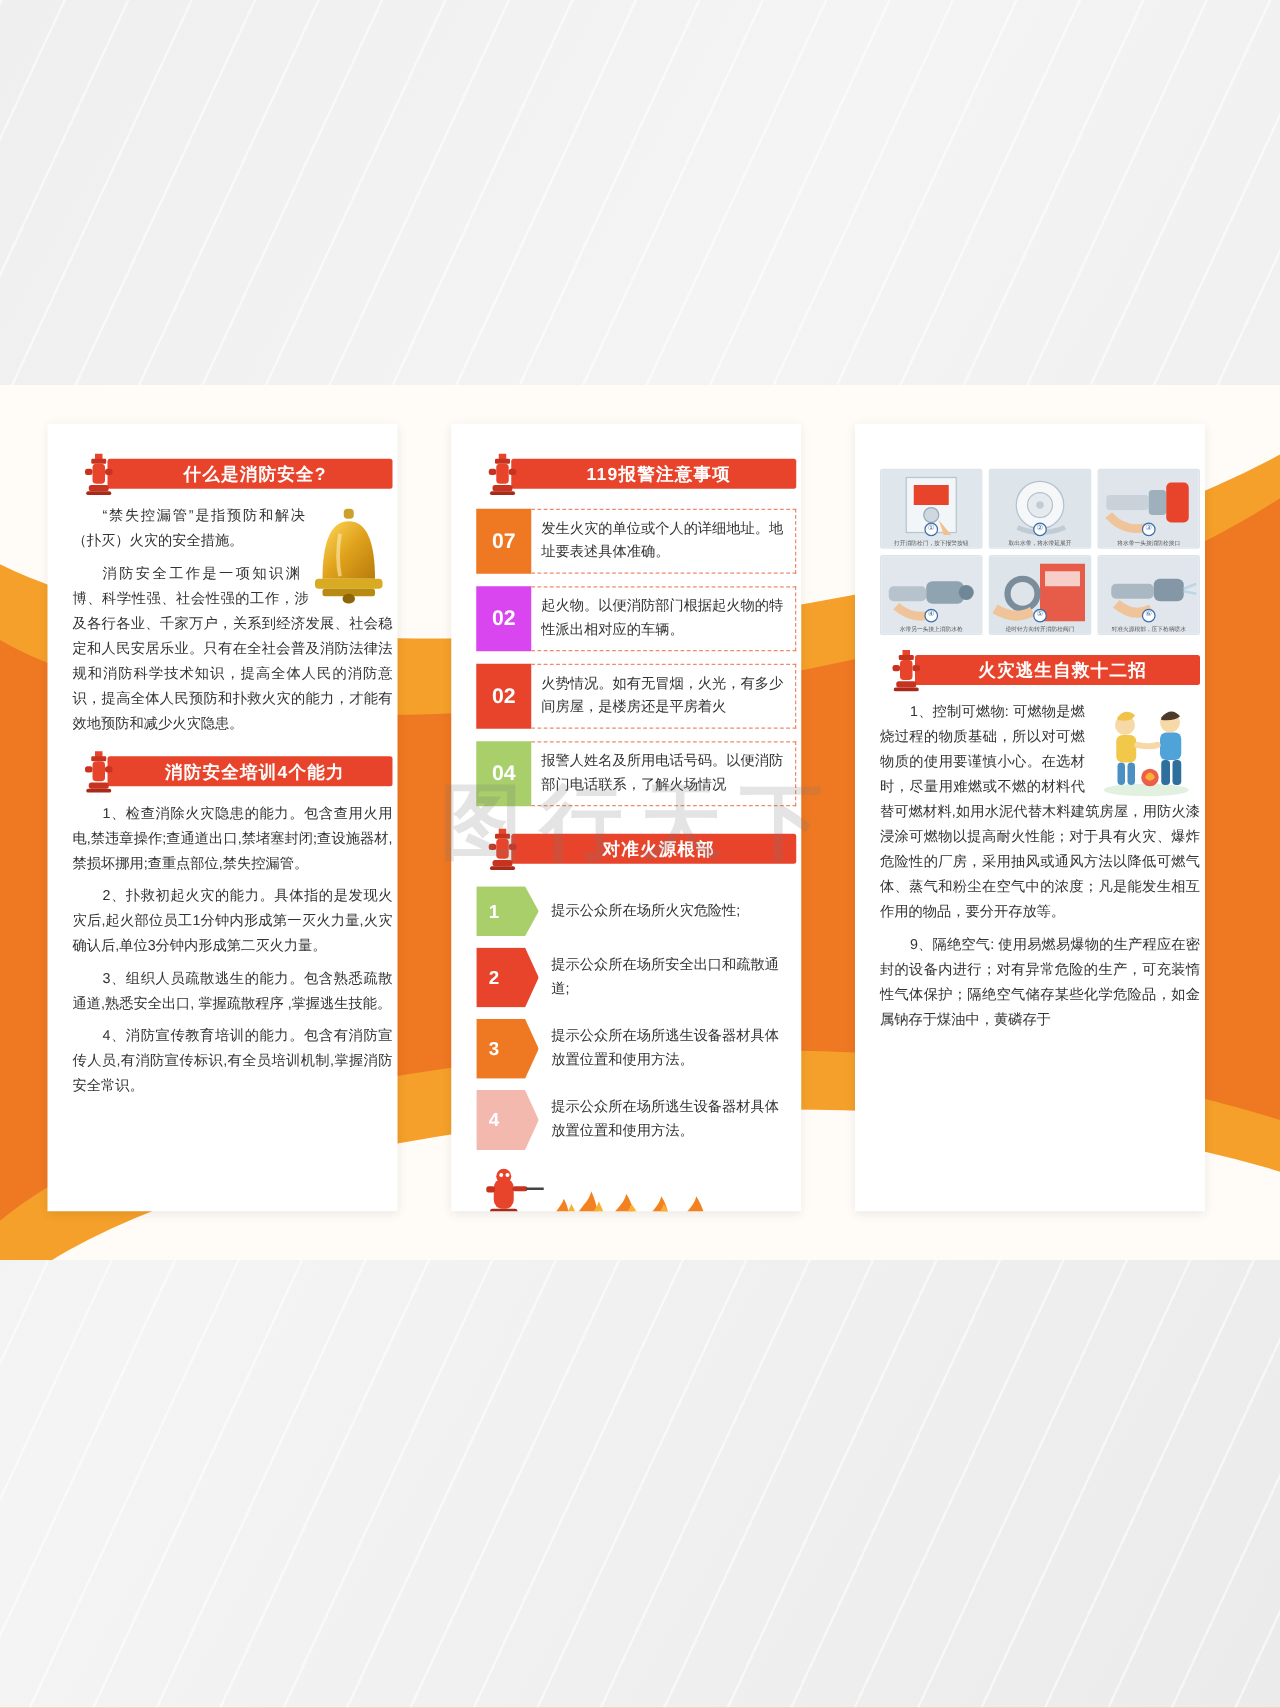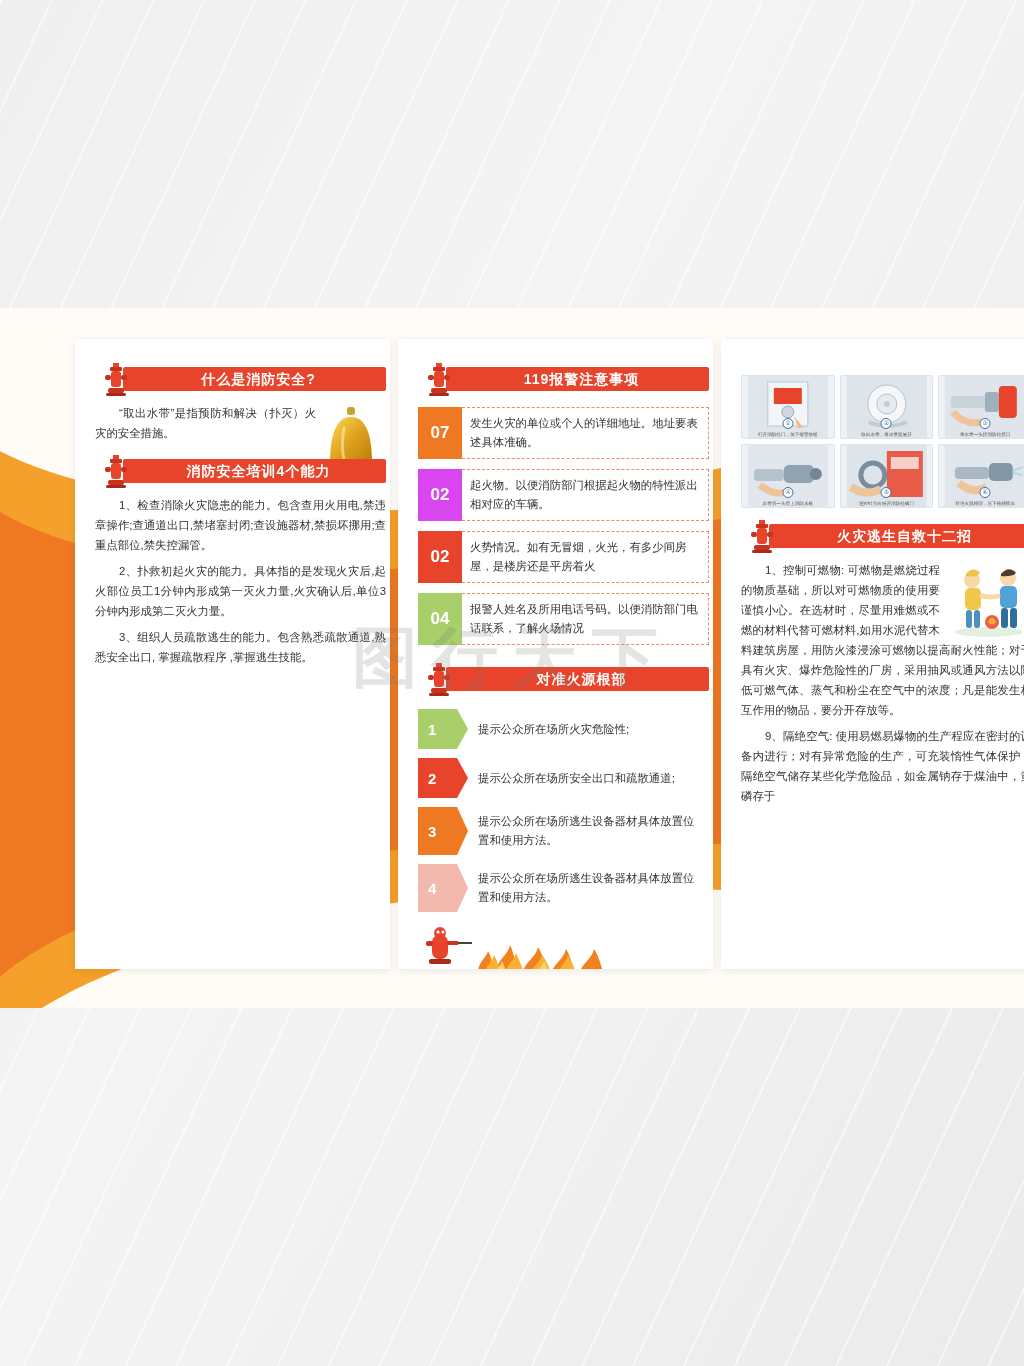--- a/index.html
+++ b/index.html
@@ -34,25 +34,24 @@
     background:#f4a02a;border-radius:45% 60% 0 0;
     transform:rotate(-3deg);
   }
   .poster .swoosh4{
     position:absolute;left:-40px;bottom:-300px;width:1250px;height:420px;
     background:#ffffff;border-radius:50% 55% 0 0;
     transform:rotate(-2.5deg);opacity:.96;
   }
   .panels{position:absolute;left:0;top:0;width:1024px;height:700px;}
   .panel{
-    position:absolute;top:31px;width:315px;height:630px;background:#fff;
+    position:absolute;top:31px;width:280px;height:630px;background:#fff;
     box-shadow:0 2px 8px rgba(0,0,0,.08);
     box-sizing:border-box;padding:26px 4px 10px 20px;
     overflow:hidden;
-    margin-left:37px;
   }
   .p1{left:38px;}
   .p2{left:361px;}
   .p3{left:684px;}
 
   
   .head{position:relative;height:30px;margin-bottom:8px;}
   .head .hbar{
     position:absolute;left:28px;top:2px;right:0;height:24px;
     background:#e8442c;border-radius:2px;
@@ -147,39 +146,41 @@
           </linearGradient>
         </defs>
         <rect x="31" y="2" width="8" height="8" rx="3" fill="#caa12a"></rect>
         <path d="M14 58 C14 30 20 12 35 12 C50 12 56 30 56 58 Z" fill="url(#g1)"></path>
         <rect x="8" y="58" width="54" height="8" rx="3" fill="#d8ab22"></rect>
         <rect x="14" y="66" width="42" height="6" rx="2" fill="#b98a12"></rect>
         <ellipse cx="35" cy="74" rx="5" ry="4" fill="#8d6608"></ellipse>
         <path d="M28 22 C26 34 26 46 28 56" stroke="#fff3c0" stroke-width="3" fill="none" opacity=".55"></path>
       </svg>
 
-      <p class="para indent">“取出水带”是指预防和解决（扑灭）火灾的安全措施。</p>
+      <p class="para indent">“禁失控漏管”是指预防和解决（扑灭）火灾的安全措施。</p>
+      <p class="para indent">消防安全工作是一项知识渊博、科学性强、社会性强的工作，涉及各行各业、千家万户，关系到经济发展、社会稳定和人民安居乐业。只有在全社会普及消防法律法规和消防科学技术知识，提高全体人民的消防意识，提高全体人民预防和扑救火灾的能力，才能有效地预防和减少火灾隐患。</p>
 
       <div class="head" style="margin-top:14px;">
         <div class="hbar"></div>
         <svg class="hydrant" viewBox="0 0 30 36">
           <rect x="12" y="2" width="6" height="5" fill="#e8442c"></rect>
           <rect x="9" y="6" width="12" height="4" rx="1" fill="#c7331f"></rect>
           <rect x="10" y="10" width="10" height="16" rx="3" fill="#e8442c"></rect>
           <rect x="4" y="14" width="6" height="5" rx="2" fill="#c7331f"></rect>
           <rect x="20" y="14" width="6" height="5" rx="2" fill="#c7331f"></rect>
           <rect x="7" y="27" width="16" height="5" rx="2" fill="#c7331f"></rect>
           <rect x="5" y="32" width="20" height="3" rx="1.5" fill="#a92a18"></rect>
         </svg>
         <div class="htxt">消防安全培训4个能力</div>
       </div>
 
       <p class="para indent">1、检查消除火灾隐患的能力。包含查用火用电,禁违章操作;查通道出口,禁堵塞封闭;查设施器材,禁损坏挪用;查重点部位,禁失控漏管。</p>
       <p class="para indent">2、扑救初起火灾的能力。具体指的是发现火灾后,起火部位员工1分钟内形成第一灭火力量,火灾确认后,单位3分钟内形成第二灭火力量。</p>
       <p class="para indent">3、组织人员疏散逃生的能力。包含熟悉疏散通道,熟悉安全出口, 掌握疏散程序 ,掌握逃生技能。</p>
+      <p class="para indent">4、消防宣传教育培训的能力。包含有消防宣传人员,有消防宣传标识,有全员培训机制,掌握消防安全常识。</p>
     </div>
 
     <div class="panel p2">
       <div class="head">
         <div class="hbar"></div>
         <svg class="hydrant" viewBox="0 0 30 36">
           <rect x="12" y="2" width="6" height="5" fill="#e8442c"></rect>
           <rect x="9" y="6" width="12" height="4" rx="1" fill="#c7331f"></rect>
           <rect x="10" y="10" width="10" height="16" rx="3" fill="#e8442c"></rect>
           <rect x="4" y="14" width="6" height="5" rx="2" fill="#c7331f"></rect>

